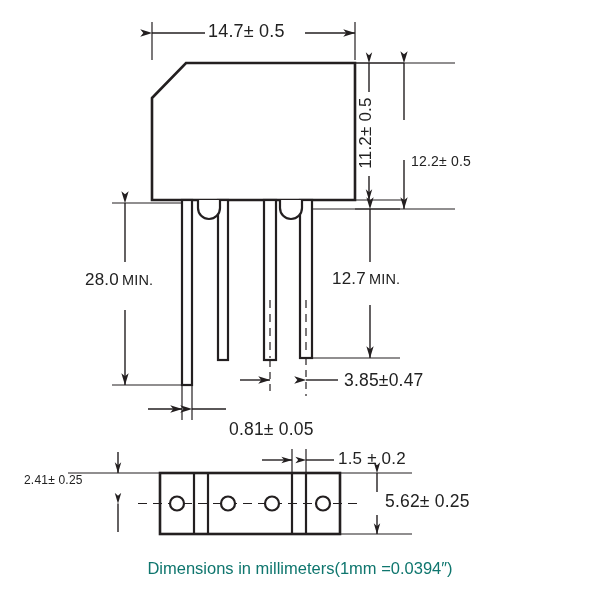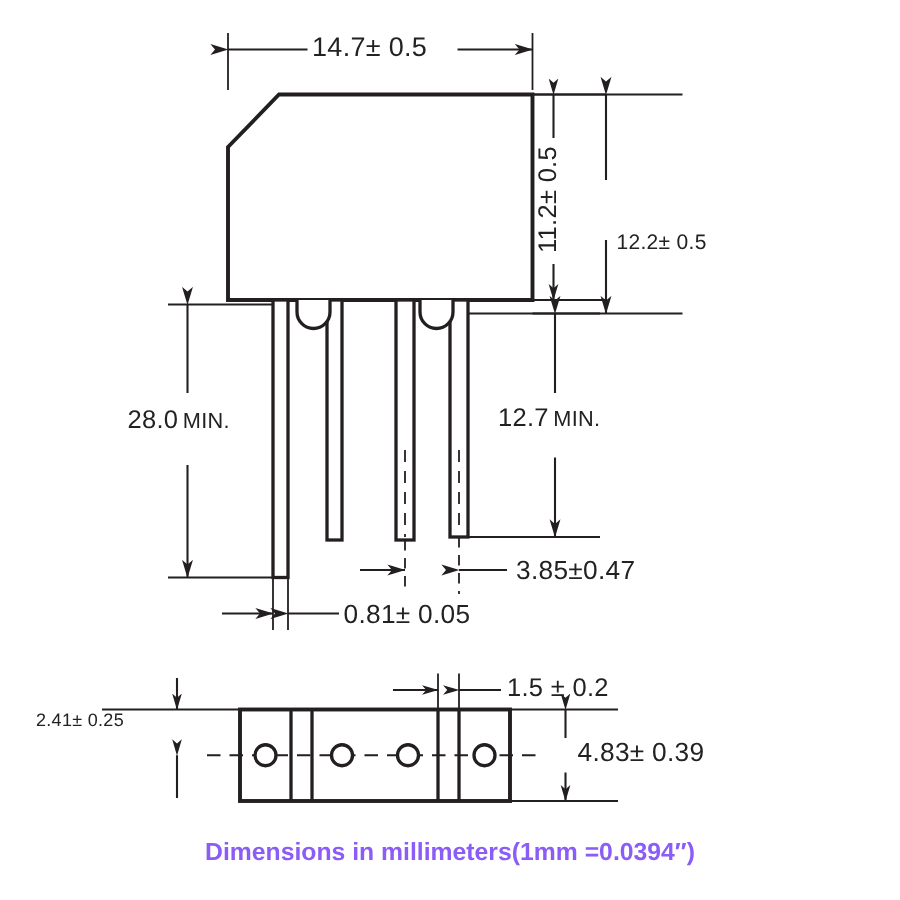--- a/index.html
+++ b/index.html
@@ -4,21 +4,21 @@
 <style>
   html,body{margin:0;padding:0;background:#ffffff;}
   body{width:600px;height:600px;overflow:hidden;
        font-family:"Liberation Sans", sans-serif;color:#1a1a1a;}
   #stage{position:relative;width:600px;height:600px;background:#fff;}
   svg{display:block;position:absolute;left:0;top:0;}
   .lbl{position:absolute;font-family:"Liberation Sans",sans-serif;
        color:#222;white-space:nowrap;letter-spacing:.2px;}
   .vert{transform-origin:center center;}
   #caption{position:absolute;left:0;top:559px;width:600px;text-align:center;
-           font-size:16.5px;color:#8b5cf6;font-weight:bold;}
+           font-size:16.5px;color:#0f766e;}
 </style>
 </head>
 <body>
 
 <div id="stage">
 
   <svg width="600" height="600" viewBox="0 0 600 600">
     <defs>
       <marker id="ar" markerWidth="9" markerHeight="9" refX="8.4" refY="3" orient="auto" markerUnits="strokeWidth">
         <path d="M0,0.4 L8.6,3 L0,5.6 L2.2,3 Z" fill="#231f20"></path>
@@ -155,23 +155,23 @@
   <div class="lbl" style="left:85px;top:270px;font-size:17px;">
     <span>28.0</span><span style="font-size:14.5px;margin-left:3px;">MIN.</span>
   </div>
 
   <div class="lbl" style="left:332px;top:269px;font-size:17px;">
     <span>12.7</span><span style="font-size:14.5px;margin-left:3px;">MIN.</span>
   </div>
 
   <div class="lbl" style="left:344px;top:370px;font-size:17.5px;">3.85±0.47</div>
 
-  <div class="lbl" style="left:229px;top:399px;font-size:17.5px;">0.81± 0.05</div>
+  <div class="lbl" style="left:229px;top:419px;font-size:17.5px;">0.81± 0.05</div>
 
   <div class="lbl" style="left:24px;top:473px;font-size:12px;">2.41± 0.25</div>
 
   <div class="lbl" style="left:338px;top:449px;font-size:17px;">1.5 ± 0.2</div>
 
-  <div class="lbl" style="left:385px;top:491px;font-size:17.5px;">4.83± 0.39</div>
+  <div class="lbl" style="left:385px;top:491px;font-size:17.5px;">5.62± 0.25</div>
 
   <div id="caption">Dimensions in millimeters(1mm =0.0394″)</div>
 
 </div>
 
 </body></html>

